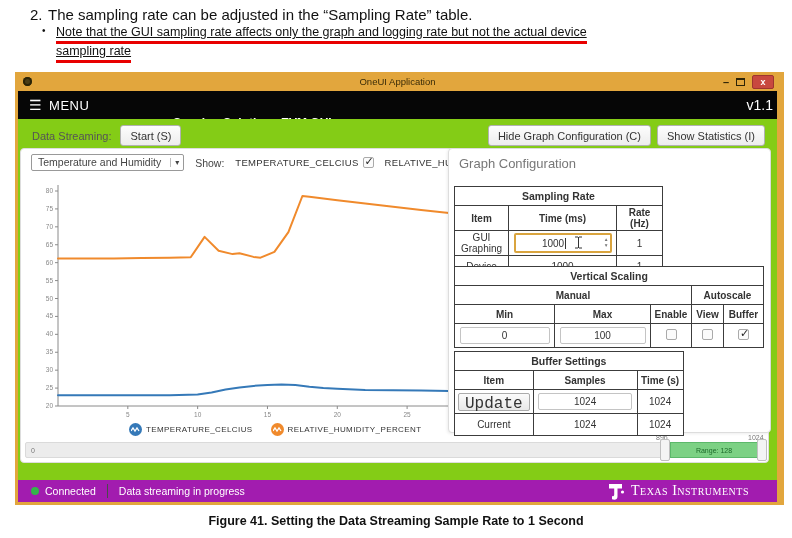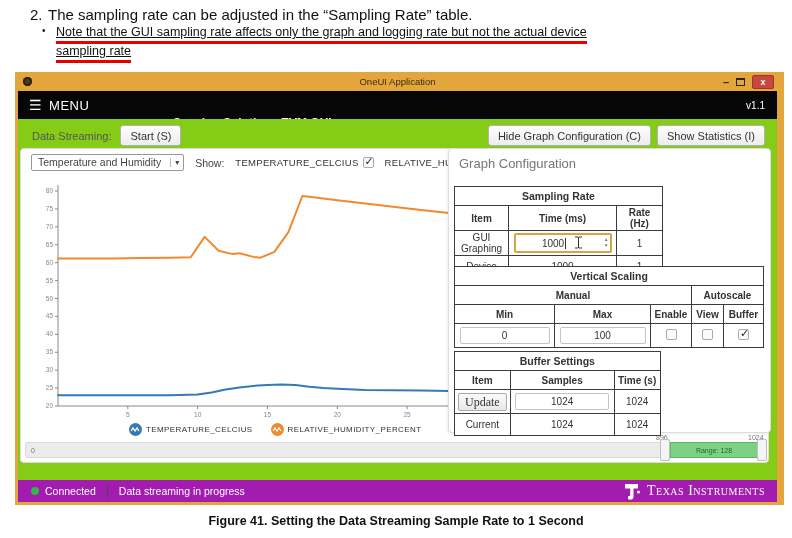--- a/index.html
+++ b/index.html
@@ -28,21 +28,21 @@
   .win-controls { margin-left:auto; display:flex; align-items:center; gap:7px; padding-right:3px; z-index:1; }
   .win-min { font-size:11px; font-weight:bold; color:#2e2406; line-height:8px; }
   .win-max { width:9px; height:8px; border:1px solid #2e2406; border-top-width:2px; }
   .win-close { width:22px; height:14px; background:#C8483F; border:1px solid #9e352e; border-radius:2px;
                color:#fff; font-size:9px; text-align:center; line-height:12px; font-weight:bold; }
 
   .menubar { height:28px; background:#060606; color:#fff; position:relative; display:flex; align-items:center; }
   .menu-btn { display:flex; align-items:center; gap:7px; margin-left:11px; font-size:13px; letter-spacing:0.5px; }
   .hamburger { font-size:14px; }
   .menubar .app-title { position:absolute; left:155px; font-weight:bold; font-size:12px;margin-top:36px; }
-  .menubar .version { position:absolute; right:12px; font-size:10px; }
+  .menubar .version { position:absolute; right:4px; font-size:14px; }
 
   .content { position:relative; height:361px; background:#84cc16; }
 
   
   .toolbar { position:absolute; left:14px; right:12px; top:6px; height:21px; display:flex;
              align-items:center; gap:9px; font-size:11px; color:#555; }
   .btn { background:linear-gradient(#fdfdfd,#ededed); border:1px solid #b2b2b2; border-radius:3px;
          font-size:11px; color:#333; padding:2px 9px; height:21px;
          font-family:"Liberation Sans", sans-serif; }
   .tb-right { margin-left:auto; display:flex; gap:6px; }
@@ -94,29 +94,29 @@
   .tbl-buffer { left:5px; top:202px; }
   .cell-input { border:1px solid #c4c4c4; border-radius:2px; background:#fff; text-align:center;
                 font-size:10px; color:#333; font-family:"Liberation Sans", sans-serif; height:17px; }
   .focus-input { position:relative; display:inline-flex; align-items:center; justify-content:center;
                  width:98px; height:20px; border:2px solid #D9A43F; border-radius:2px; background:#fff; }
   .focus-input .caret-line { width:1px; height:11px; background:#333; margin-left:1px; }
   .ibeam { margin-left:8px; }
   .spinner { position:absolute; right:2px; top:1px; display:flex; flex-direction:column;
              font-size:5.5px; color:#777; line-height:6px; }
   .small-btn { background:linear-gradient(#fbfbfb,#e8e8e8); border:1px solid #ababab; border-radius:2px;
-               font-size:12px; color:#333; padding:1px 6px; height:18px;
-               font-family:Liberation Serif, serif; }
+               font-size:16px; color:#333; padding:1px 6px; height:18px;
+               font-family:Liberation Mono, monospace; }
 
   
   .statusbar { position:relative; height:22px; background:#a21caf; color:#fff; display:flex;
                align-items:center; font-size:10.5px; }
   .status-dot { width:8px; height:8px; border-radius:50%; background:#35B44A; margin:0 6px 0 13px; }
   .sb-divider { width:1px; height:14px; background:#4a4a4a; margin:0 11px; }
-  .brand { margin-left:auto; display:flex; align-items:center; gap:6px; padding-right:12px; }
+  .brand { margin-left:auto; display:flex; align-items:center; gap:6px; padding-right:28px; }
   .brand-text { font-family:"Liberation Serif", serif; font-variant:small-caps; font-size:14px;
                 letter-spacing:0.5px; }
 </style>
 </head>
 <body>
 
 <div class="page">
 
   <div class="doc-step">
     <span class="num">2.</span><span>The sampling rate can be adjusted in the “Sampling Rate” table.</span>

